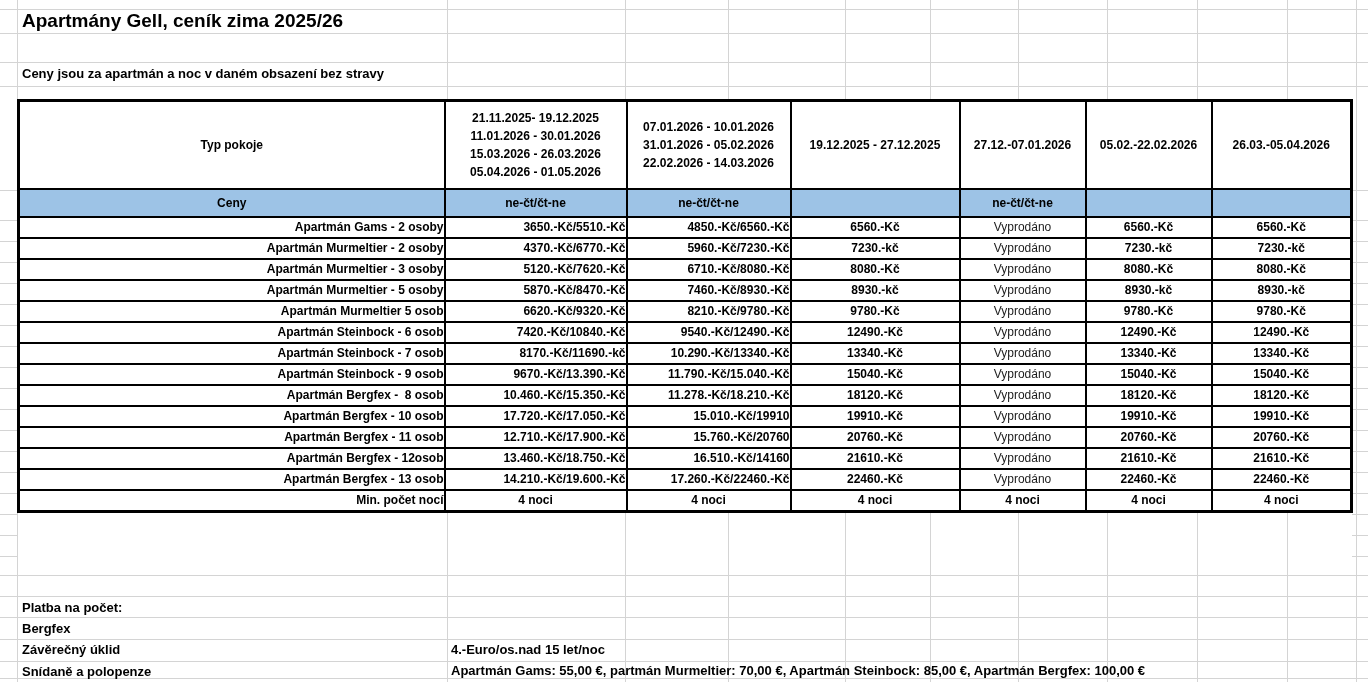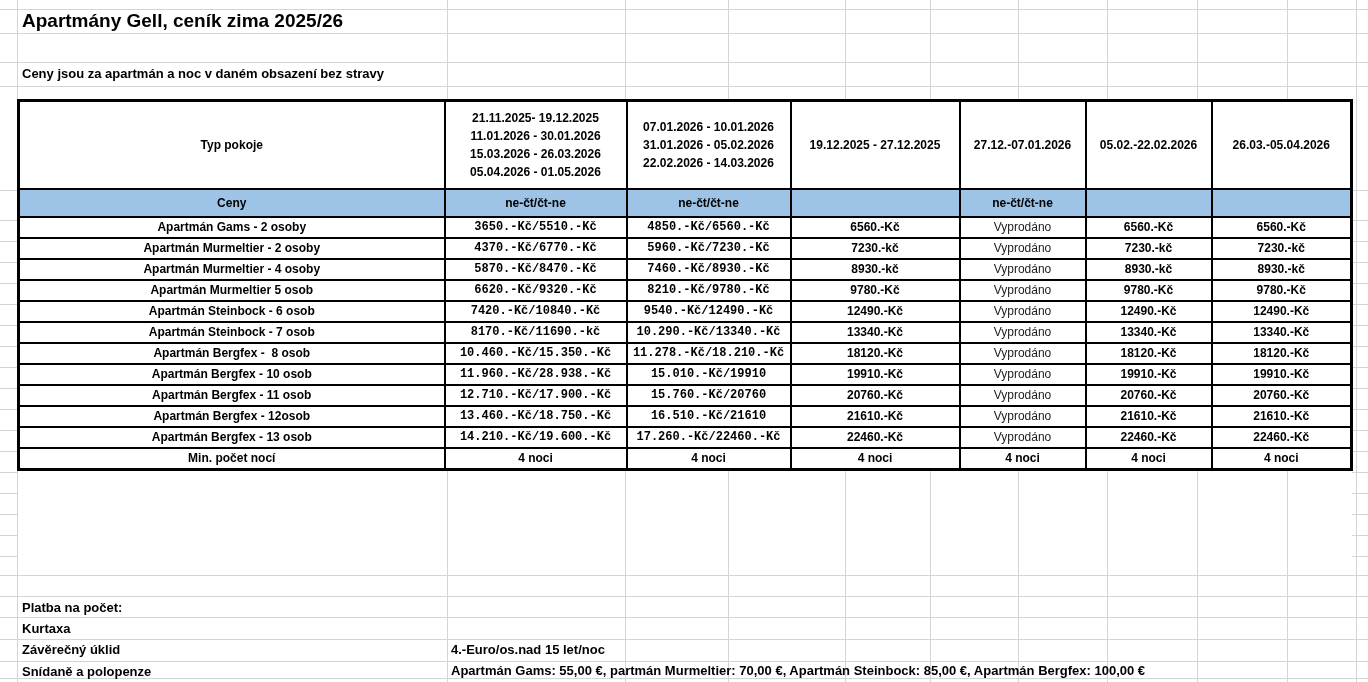--- a/index.html
+++ b/index.html
@@ -25,22 +25,22 @@
   }
   tr.seasons th {
     height:86px; vertical-align:middle; text-align:center;
     font-weight:bold; white-space:pre-line; line-height:18px;
   }
   tr.ceny th {
     height:26px; background:var(--band,#9DC3E6); text-align:center;
     font-weight:bold; line-height:26px;
   }
   tbody td, tfoot td { height:19px; line-height:19px; font-weight:bold; }
-  .name-cell { text-align:center; padding-left:6px; white-space:pre; font-size:12.5px; }
-  .num-right { text-align:center; padding-right:7px;font-family:Liberation Mono, monospace; }
+  .name-cell { text-align:right; padding-left:6px; white-space:pre; font-size:12.5px; }
+  .num-right { text-align:right; padding-right:7px; }
   .num-center { text-align:center; }
   .soldout { font-weight:normal; color:#1c1c1c; }
   .f-row { position:absolute; height:21px; line-height:21px; font-size:13px; white-space:pre; }
   .f-label { position:absolute; left:22px; font-weight:bold; }
   .f-value { position:absolute; left:451px; font-weight:bold; }
 </style>
 </head>
 <body>
 
 <div class="sheet">
@@ -155,21 +155,30 @@
         <tr>
     <td class="name-cell">Apartmán Murmeltier - 2 osoby</td>
     <td class="price-cell num-right">4370.-Kč/6770.-Kč</td>
     <td class="price-cell num-right">5960.-Kč/7230.-Kč</td>
     <td class="price-cell num-center">7230.-kč</td>
     <td class="price-cell num-center soldout">Vyprodáno</td>
     <td class="price-cell num-center">7230.-kč</td>
     <td class="price-cell num-center">7230.-kč</td>
   </tr>
         <tr>
-    <td class="name-cell">Apartmán Murmeltier - 4 osoby</td>
+    <td class="name-cell">Apartmán Murmeltier - 3 osoby</td>
+    <td class="price-cell num-right">5120.-Kč/7620.-Kč</td>
+    <td class="price-cell num-right">6710.-Kč/8080.-Kč</td>
+    <td class="price-cell num-center">8080.-Kč</td>
+    <td class="price-cell num-center soldout">Vyprodáno</td>
+    <td class="price-cell num-center">8080.-Kč</td>
+    <td class="price-cell num-center">8080.-Kč</td>
+  </tr>
+        <tr>
+    <td class="name-cell">Apartmán Murmeltier - 5 osoby</td>
     <td class="price-cell num-right">5870.-Kč/8470.-Kč</td>
     <td class="price-cell num-right">7460.-Kč/8930.-Kč</td>
     <td class="price-cell num-center">8930.-kč</td>
     <td class="price-cell num-center soldout">Vyprodáno</td>
     <td class="price-cell num-center">8930.-kč</td>
     <td class="price-cell num-center">8930.-kč</td>
   </tr>
         <tr>
     <td class="name-cell">Apartmán Murmeltier 5 osob</td>
     <td class="price-cell num-right">6620.-Kč/9320.-Kč</td>
@@ -191,50 +200,59 @@
         <tr>
     <td class="name-cell">Apartmán Steinbock - 7 osob</td>
     <td class="price-cell num-right">8170.-Kč/11690.-kč</td>
     <td class="price-cell num-right">10.290.-Kč/13340.-Kč</td>
     <td class="price-cell num-center">13340.-Kč</td>
     <td class="price-cell num-center soldout">Vyprodáno</td>
     <td class="price-cell num-center">13340.-Kč</td>
     <td class="price-cell num-center">13340.-Kč</td>
   </tr>
         <tr>
+    <td class="name-cell">Apartmán Steinbock - 9 osob</td>
+    <td class="price-cell num-right">9670.-Kč/13.390.-Kč</td>
+    <td class="price-cell num-right">11.790.-Kč/15.040.-Kč</td>
+    <td class="price-cell num-center">15040.-Kč</td>
+    <td class="price-cell num-center soldout">Vyprodáno</td>
+    <td class="price-cell num-center">15040.-Kč</td>
+    <td class="price-cell num-center">15040.-Kč</td>
+  </tr>
+        <tr>
     <td class="name-cell">Apartmán Bergfex -  8 osob</td>
     <td class="price-cell num-right">10.460.-Kč/15.350.-Kč</td>
     <td class="price-cell num-right">11.278.-Kč/18.210.-Kč</td>
     <td class="price-cell num-center">18120.-Kč</td>
     <td class="price-cell num-center soldout">Vyprodáno</td>
     <td class="price-cell num-center">18120.-Kč</td>
     <td class="price-cell num-center">18120.-Kč</td>
   </tr>
         <tr>
     <td class="name-cell">Apartmán Bergfex - 10 osob</td>
-    <td class="price-cell num-right">11.960.-Kč/28.938.-Kč</td>
+    <td class="price-cell num-right">17.720.-Kč/17.050.-Kč</td>
     <td class="price-cell num-right">15.010.-Kč/19910</td>
     <td class="price-cell num-center">19910.-Kč</td>
     <td class="price-cell num-center soldout">Vyprodáno</td>
     <td class="price-cell num-center">19910.-Kč</td>
     <td class="price-cell num-center">19910.-Kč</td>
   </tr>
         <tr>
     <td class="name-cell">Apartmán Bergfex - 11 osob</td>
     <td class="price-cell num-right">12.710.-Kč/17.900.-Kč</td>
     <td class="price-cell num-right">15.760.-Kč/20760</td>
     <td class="price-cell num-center">20760.-Kč</td>
     <td class="price-cell num-center soldout">Vyprodáno</td>
     <td class="price-cell num-center">20760.-Kč</td>
     <td class="price-cell num-center">20760.-Kč</td>
   </tr>
         <tr>
     <td class="name-cell">Apartmán Bergfex - 12osob</td>
     <td class="price-cell num-right">13.460.-Kč/18.750.-Kč</td>
-    <td class="price-cell num-right">16.510.-Kč/21610</td>
+    <td class="price-cell num-right">16.510.-Kč/14160</td>
     <td class="price-cell num-center">21610.-Kč</td>
     <td class="price-cell num-center soldout">Vyprodáno</td>
     <td class="price-cell num-center">21610.-Kč</td>
     <td class="price-cell num-center">21610.-Kč</td>
   </tr>
         <tr>
     <td class="name-cell">Apartmán Bergfex - 13 osob</td>
     <td class="price-cell num-right">14.210.-Kč/19.600.-Kč</td>
     <td class="price-cell num-right">17.260.-Kč/22460.-Kč</td>
     <td class="price-cell num-center">22460.-Kč</td>
@@ -253,21 +271,21 @@
         <td class="num-center">4 noci</td>
         <td class="num-center">4 noci</td>
       </tr>
     </tfoot>
   </table>
 
   <div class="f-row" style="top:576px">
     <span class="f-label">Platba na počet:</span>
   </div>
   <div class="f-row" style="top:597px">
-    <span class="f-label">Kurtaxa</span>
+    <span class="f-label">Bergfex</span>
     <span class="f-value">4.-Euro/os.nad 15 let/noc</span>
   </div>
   <div class="f-row" style="top:618px">
     <span class="f-label">Závěrečný úklid</span>
     <span class="f-value">Apartmán Gams: 55,00 €, partmán Murmeltier: 70,00 €, Apartmán Steinbock: 85,00 €, Apartmán Bergfex: 100,00 €</span>
   </div>
   <div class="f-row" style="top:640px">
     <span class="f-label">Snídaně a polopenze</span>
     
   </div>

